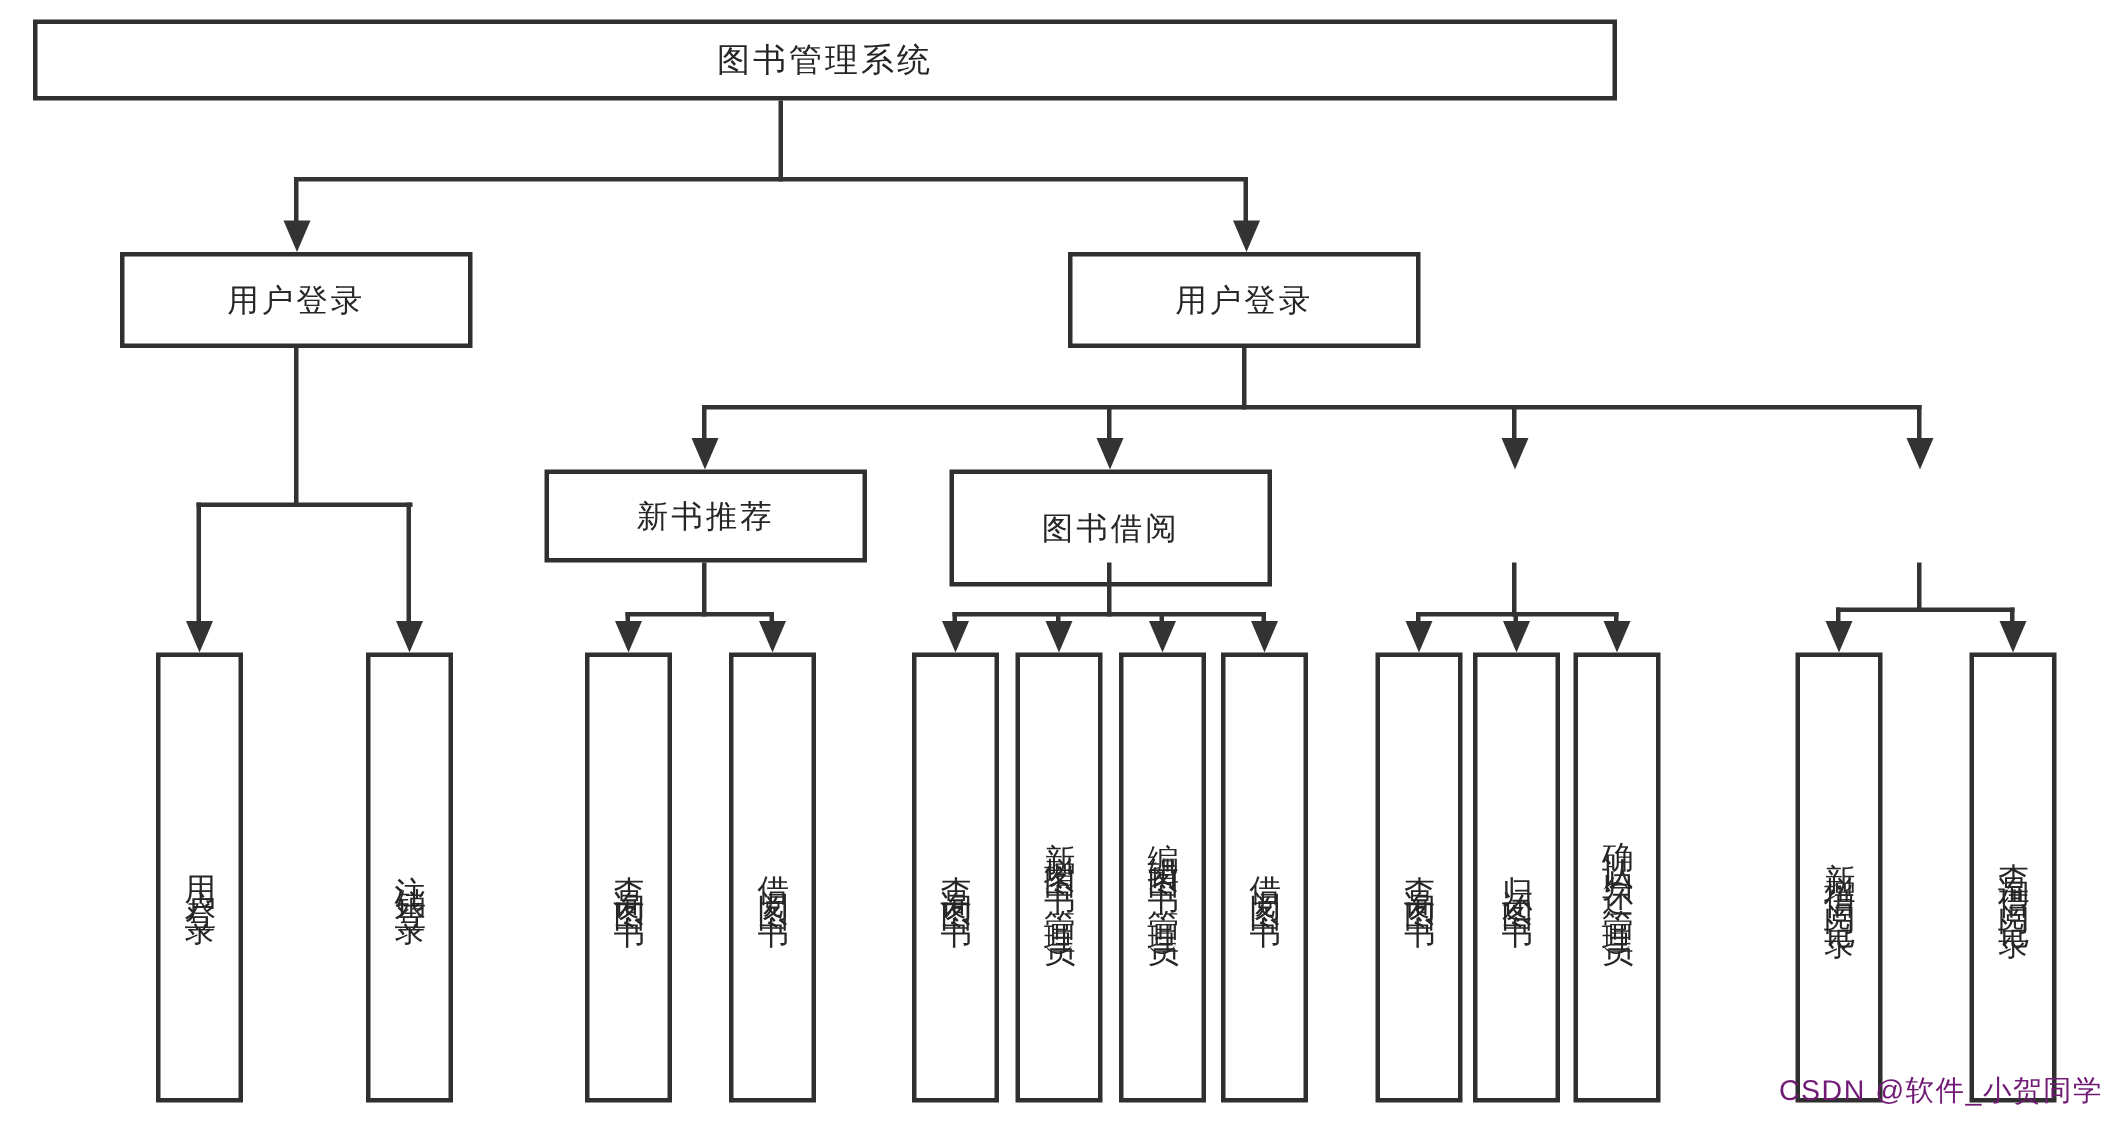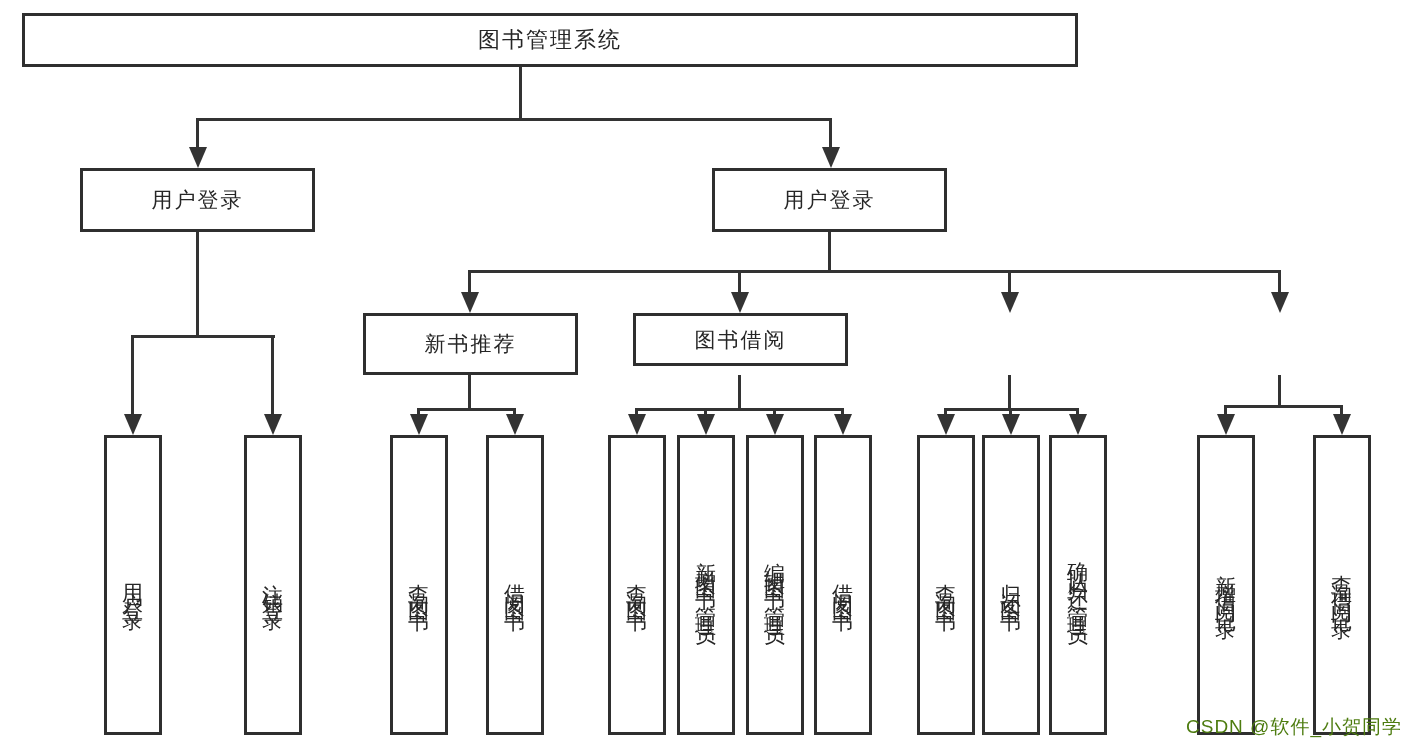--- a/index.html
+++ b/index.html
@@ -22,21 +22,21 @@
   .vline, .hline { position:absolute; background:#333333; }
   .vline { width:3px; }
   .hline { height:3px; }
   .arrow {
     position:absolute; width:0; height:0;
     border-left:9px solid transparent; border-right:9px solid transparent;
     border-top:21px solid #333333;
   }
   .watermark {
     position:absolute; left:1186px; top:714px;
-    font-size:19px; color:#4d7c0f; letter-spacing:1px; white-space:nowrap;
+    font-size:19px; color:#701a75; letter-spacing:1px; white-space:nowrap;
   }
 </style>
 </head>
 <body>
 
 <div id="canvas">
 
   <div class="box root" style="left:22px; top:13px; width:1056px; height:54px;">
     <span>图书管理系统</span>
   </div>
@@ -69,21 +69,21 @@
   <div class="vline" style="left:738px; top:270px; height:24px;"></div>
   <div class="arrow" style="left:731px; top:292px;"></div>
   <div class="vline" style="left:1008px; top:270px; height:24px;"></div>
   <div class="arrow" style="left:1001px; top:292px;"></div>
   <div class="vline" style="left:1278px; top:270px; height:24px;"></div>
   <div class="arrow" style="left:1271px; top:292px;"></div>
 
   <div class="box" style="left:363px; top:313px; width:215px; height:62px;">
     <span>新书推荐</span>
   </div>
-  <div class="box" style="left:633px; top:313px; width:215px; height:53px;">
+  <div class="box" style="left:633px; top:313px; width:215px; height:78px;">
     <span>图书借阅</span>
   </div>
 
   <div class="vline" style="left:468px; top:375px; height:36px;"></div>
   <div class="hline" style="left:417px; top:408px; width:99px;"></div>
   <div class="vline" style="left:417px; top:408px; height:8px;"></div>
   <div class="arrow" style="left:410px; top:414px;"></div>
   <div class="vline" style="left:513px; top:408px; height:8px;"></div>
   <div class="arrow" style="left:506px; top:414px;"></div>
 

